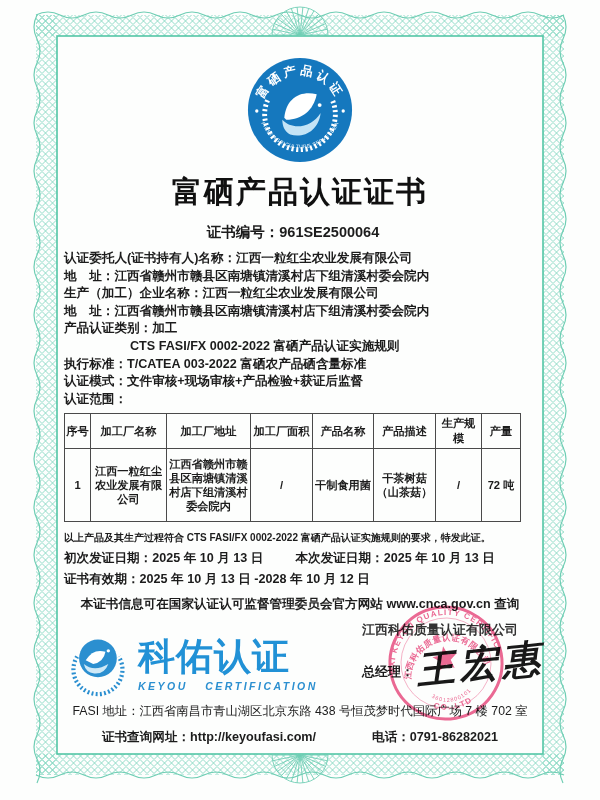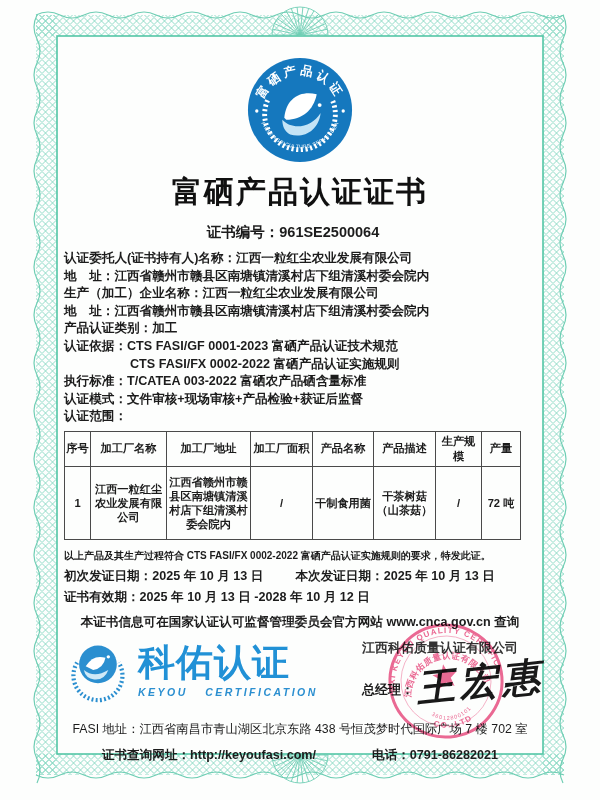--- a/index.html
+++ b/index.html
@@ -15,21 +15,21 @@
   .indent{padding-left:66px;}
   table{width:456px;border-collapse:collapse;table-layout:fixed;margin-top:5px;}
   th,td{border:1px solid #4a4a4a;font-size:11.2px;font-weight:700;text-align:center;vertical-align:middle;padding:2px 1px;color:#1c1c1c;}
   th{height:24px;}
   td{height:68px;line-height:14px;}
   .compliance{font-size:10px;font-weight:700;margin-top:9px;white-space:nowrap;}
   .dates{font-size:12.6px;font-weight:700;margin-top:5px;display:flex;gap:32px;}
   .validity{font-size:12.6px;font-weight:700;margin-top:4px;}
   .notice{font-size:12.6px;font-weight:700;text-align:center;margin-top:8px;}
   .footer-row{position:relative;height:78px;margin-top:6px;}
-  .keyou{display:flex;align-items:center;gap:8px;position:absolute;left:0;top:0;}
+  .keyou{display:flex;align-items:center;gap:8px;position:absolute;left:0;top:12px;}
   .keyou-logo{width:66px;height:68px;}
   .keyou-cn{font-size:37px;font-weight:900;color:#2191d6;line-height:1;letter-spacing:1px;}
   .keyou-en{font-size:10.5px;font-weight:700;font-style:italic;color:#2b8fd0;letter-spacing:2.5px;word-spacing:12px;margin-top:5px;}
   .issuer{position:absolute;right:-6px;top:2px;width:180px;font-size:13px;font-weight:600;color:#333;}
   .manager{margin-top:24px;font-weight:700;color:#1c1c1c;}
   .signature{position:absolute;left:352px;top:20px;font-family:"DejaVu Serif",serif;font-style:italic;font-weight:700;font-size:38px;color:#191919;transform:rotate(-6deg);letter-spacing:5px;white-space:nowrap;}
   .seal{position:absolute;left:312px;top:-26px;width:140px;height:140px;transform:rotate(-10deg);opacity:.85;mix-blend-mode:multiply;}
   .fasi{font-size:12.3px;font-weight:400;text-align:center;margin-top:6px;white-space:nowrap;}
   .query-row{display:flex;justify-content:center;gap:56px;font-size:12.6px;font-weight:700;margin-top:9px;}
 </style>
@@ -120,21 +120,20 @@
     <div class="cert-no">
       <span>证书编号：</span><span>961SE2500064</span>
     </div>
 
     <div class="info">
       <div class="info-line"><span>认证委托人(证书持有人)名称：</span><span>江西一粒红尘农业发展有限公司</span></div>
       <div class="info-line"><span>地　址：</span><span>江西省赣州市赣县区南塘镇清溪村店下组清溪村委会院内</span></div>
       <div class="info-line"><span>生产（加工）企业名称：</span><span>江西一粒红尘农业发展有限公司</span></div>
       <div class="info-line"><span>地　址：</span><span>江西省赣州市赣县区南塘镇清溪村店下组清溪村委会院内</span></div>
       <div class="info-line"><span>产品认证类别：</span><span>加工</span></div>
-      <div class="info-line"><span>认证依据：</span><span>CTS FASI/GF 0001-2023 富硒产品认证技术规范</span></div>
       <div class="info-line indent"><span></span><span>CTS FASI/FX 0002-2022 富硒产品认证实施规则</span></div>
       <div class="info-line"><span>执行标准：</span><span>T/CATEA 003-2022 富硒农产品硒含量标准</span></div>
       <div class="info-line"><span>认证模式：</span><span>文件审核+现场审核+产品检验+获证后监督</span></div>
       <div class="info-line"><span>认证范围：</span><span></span></div>
     </div>
 
     <table>
       <colgroup>
         <col style="width:26px">
           <col style="width:76px">

